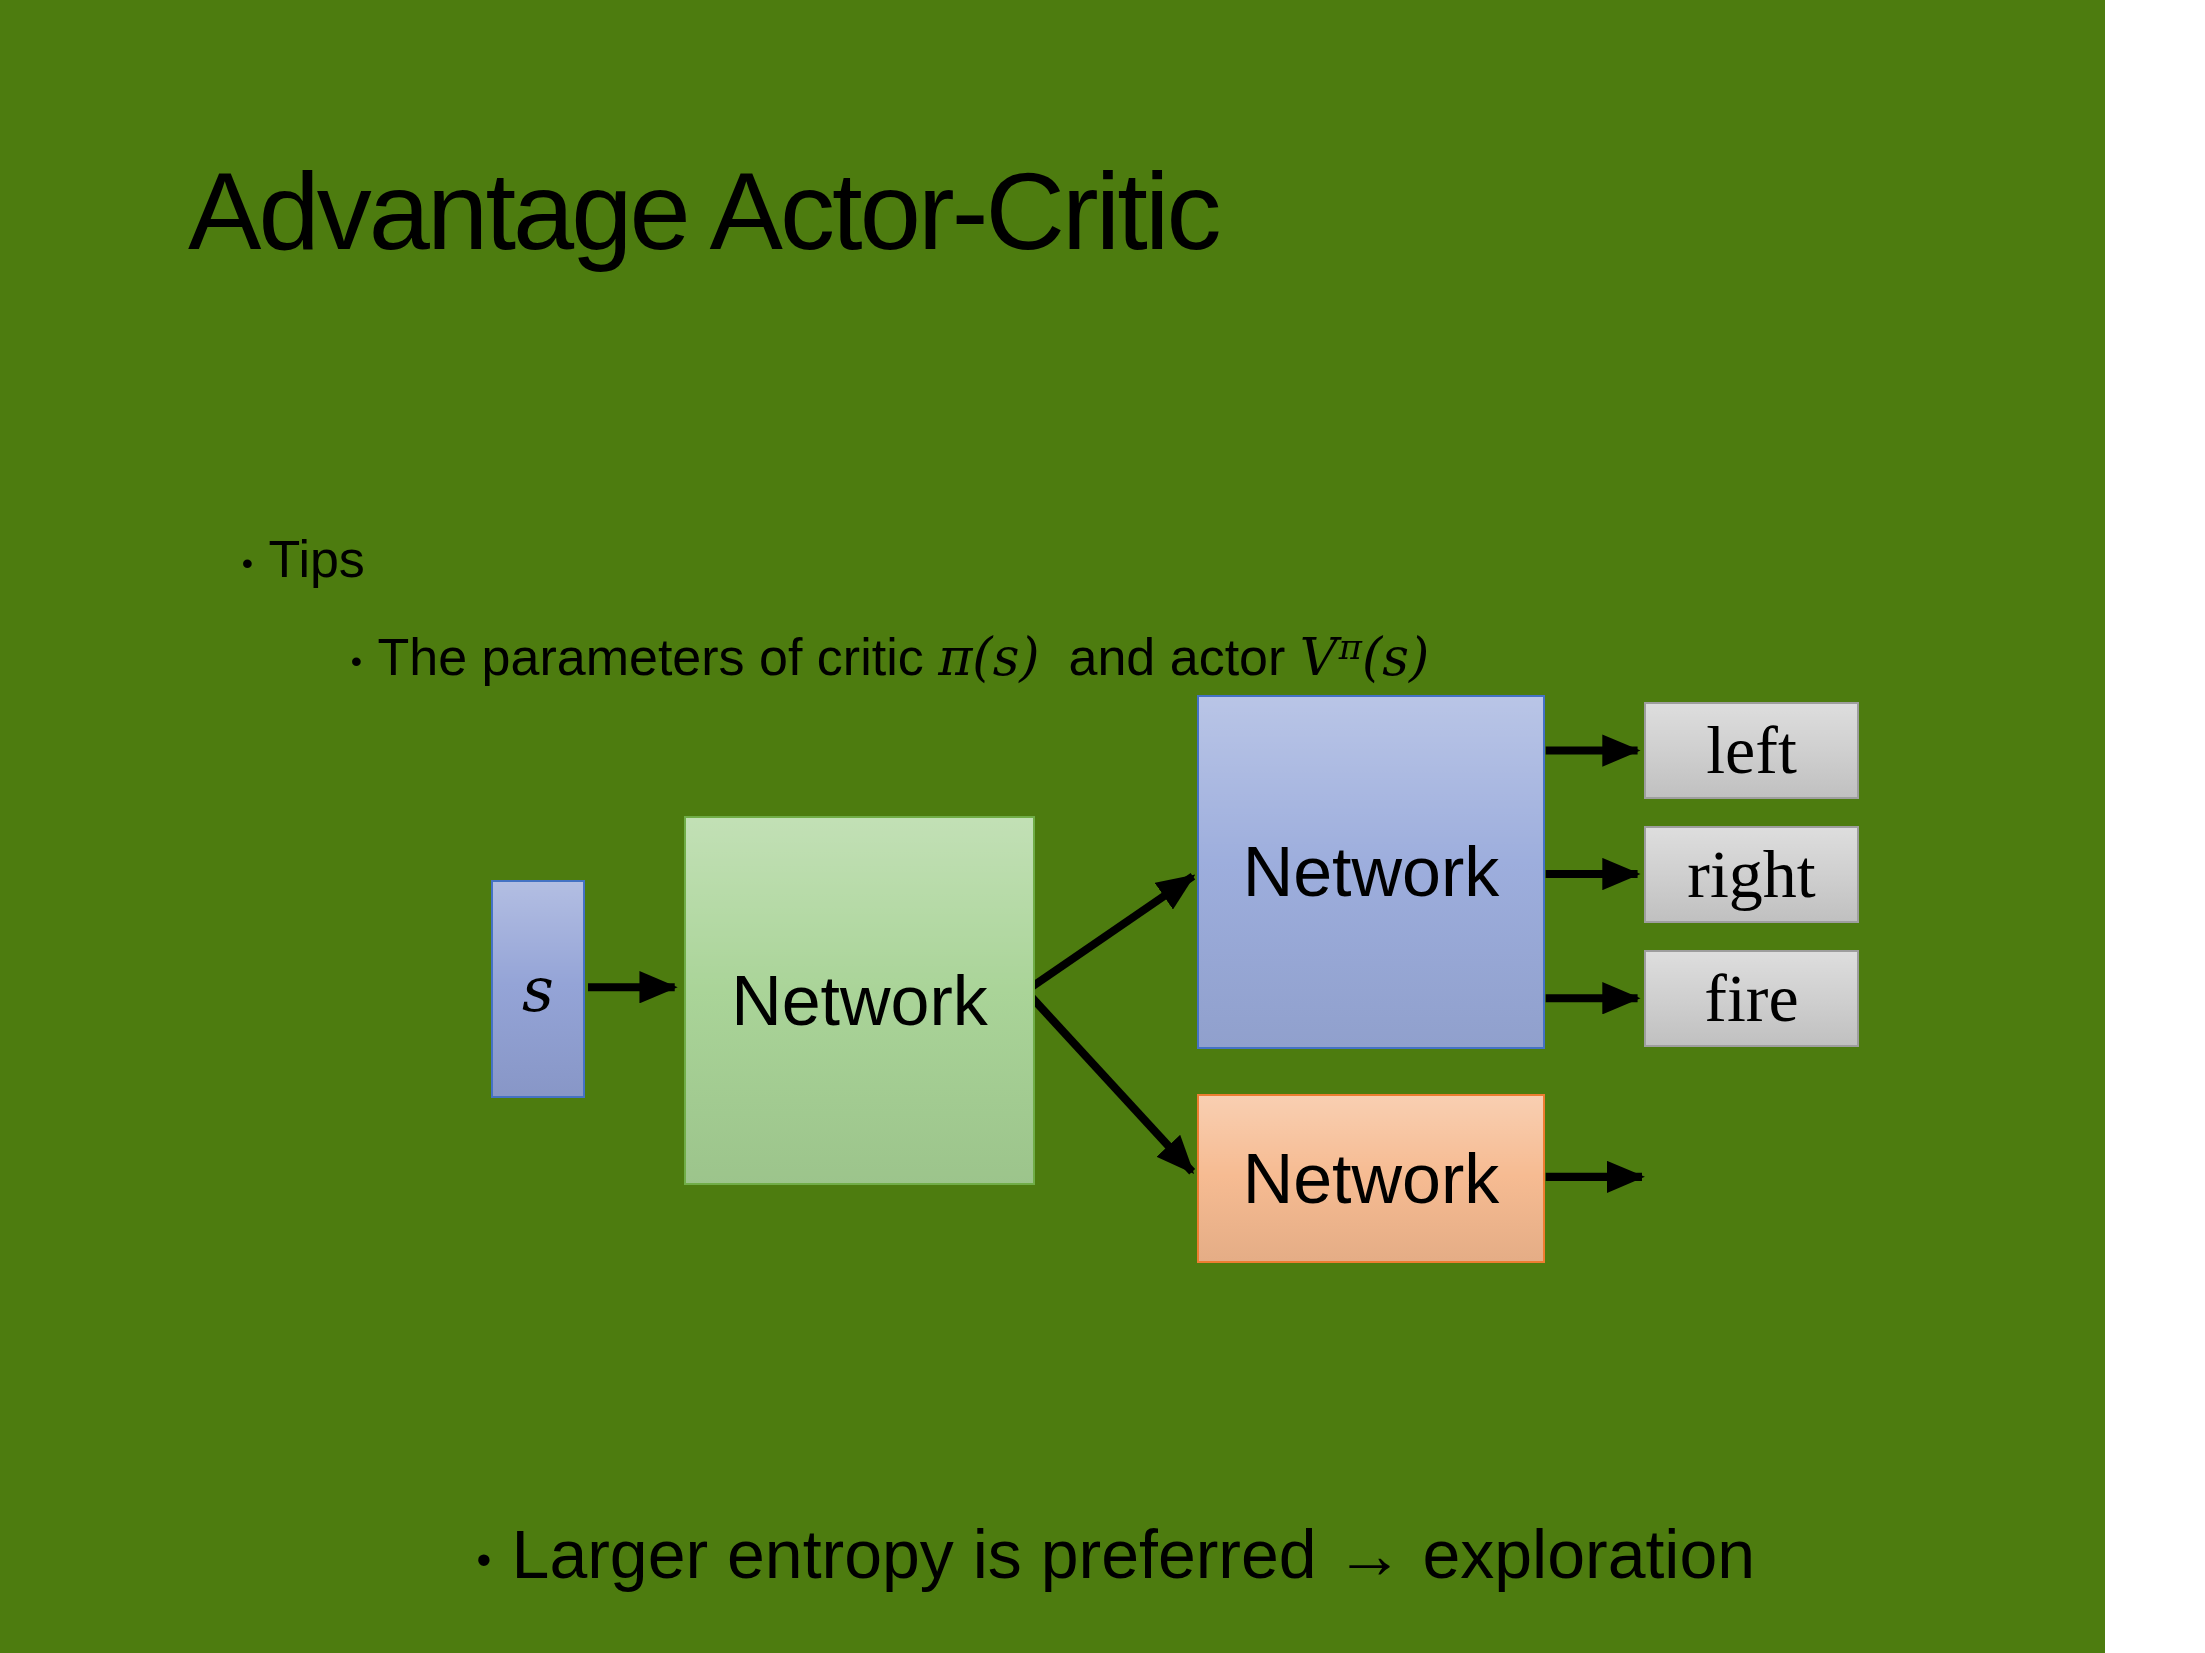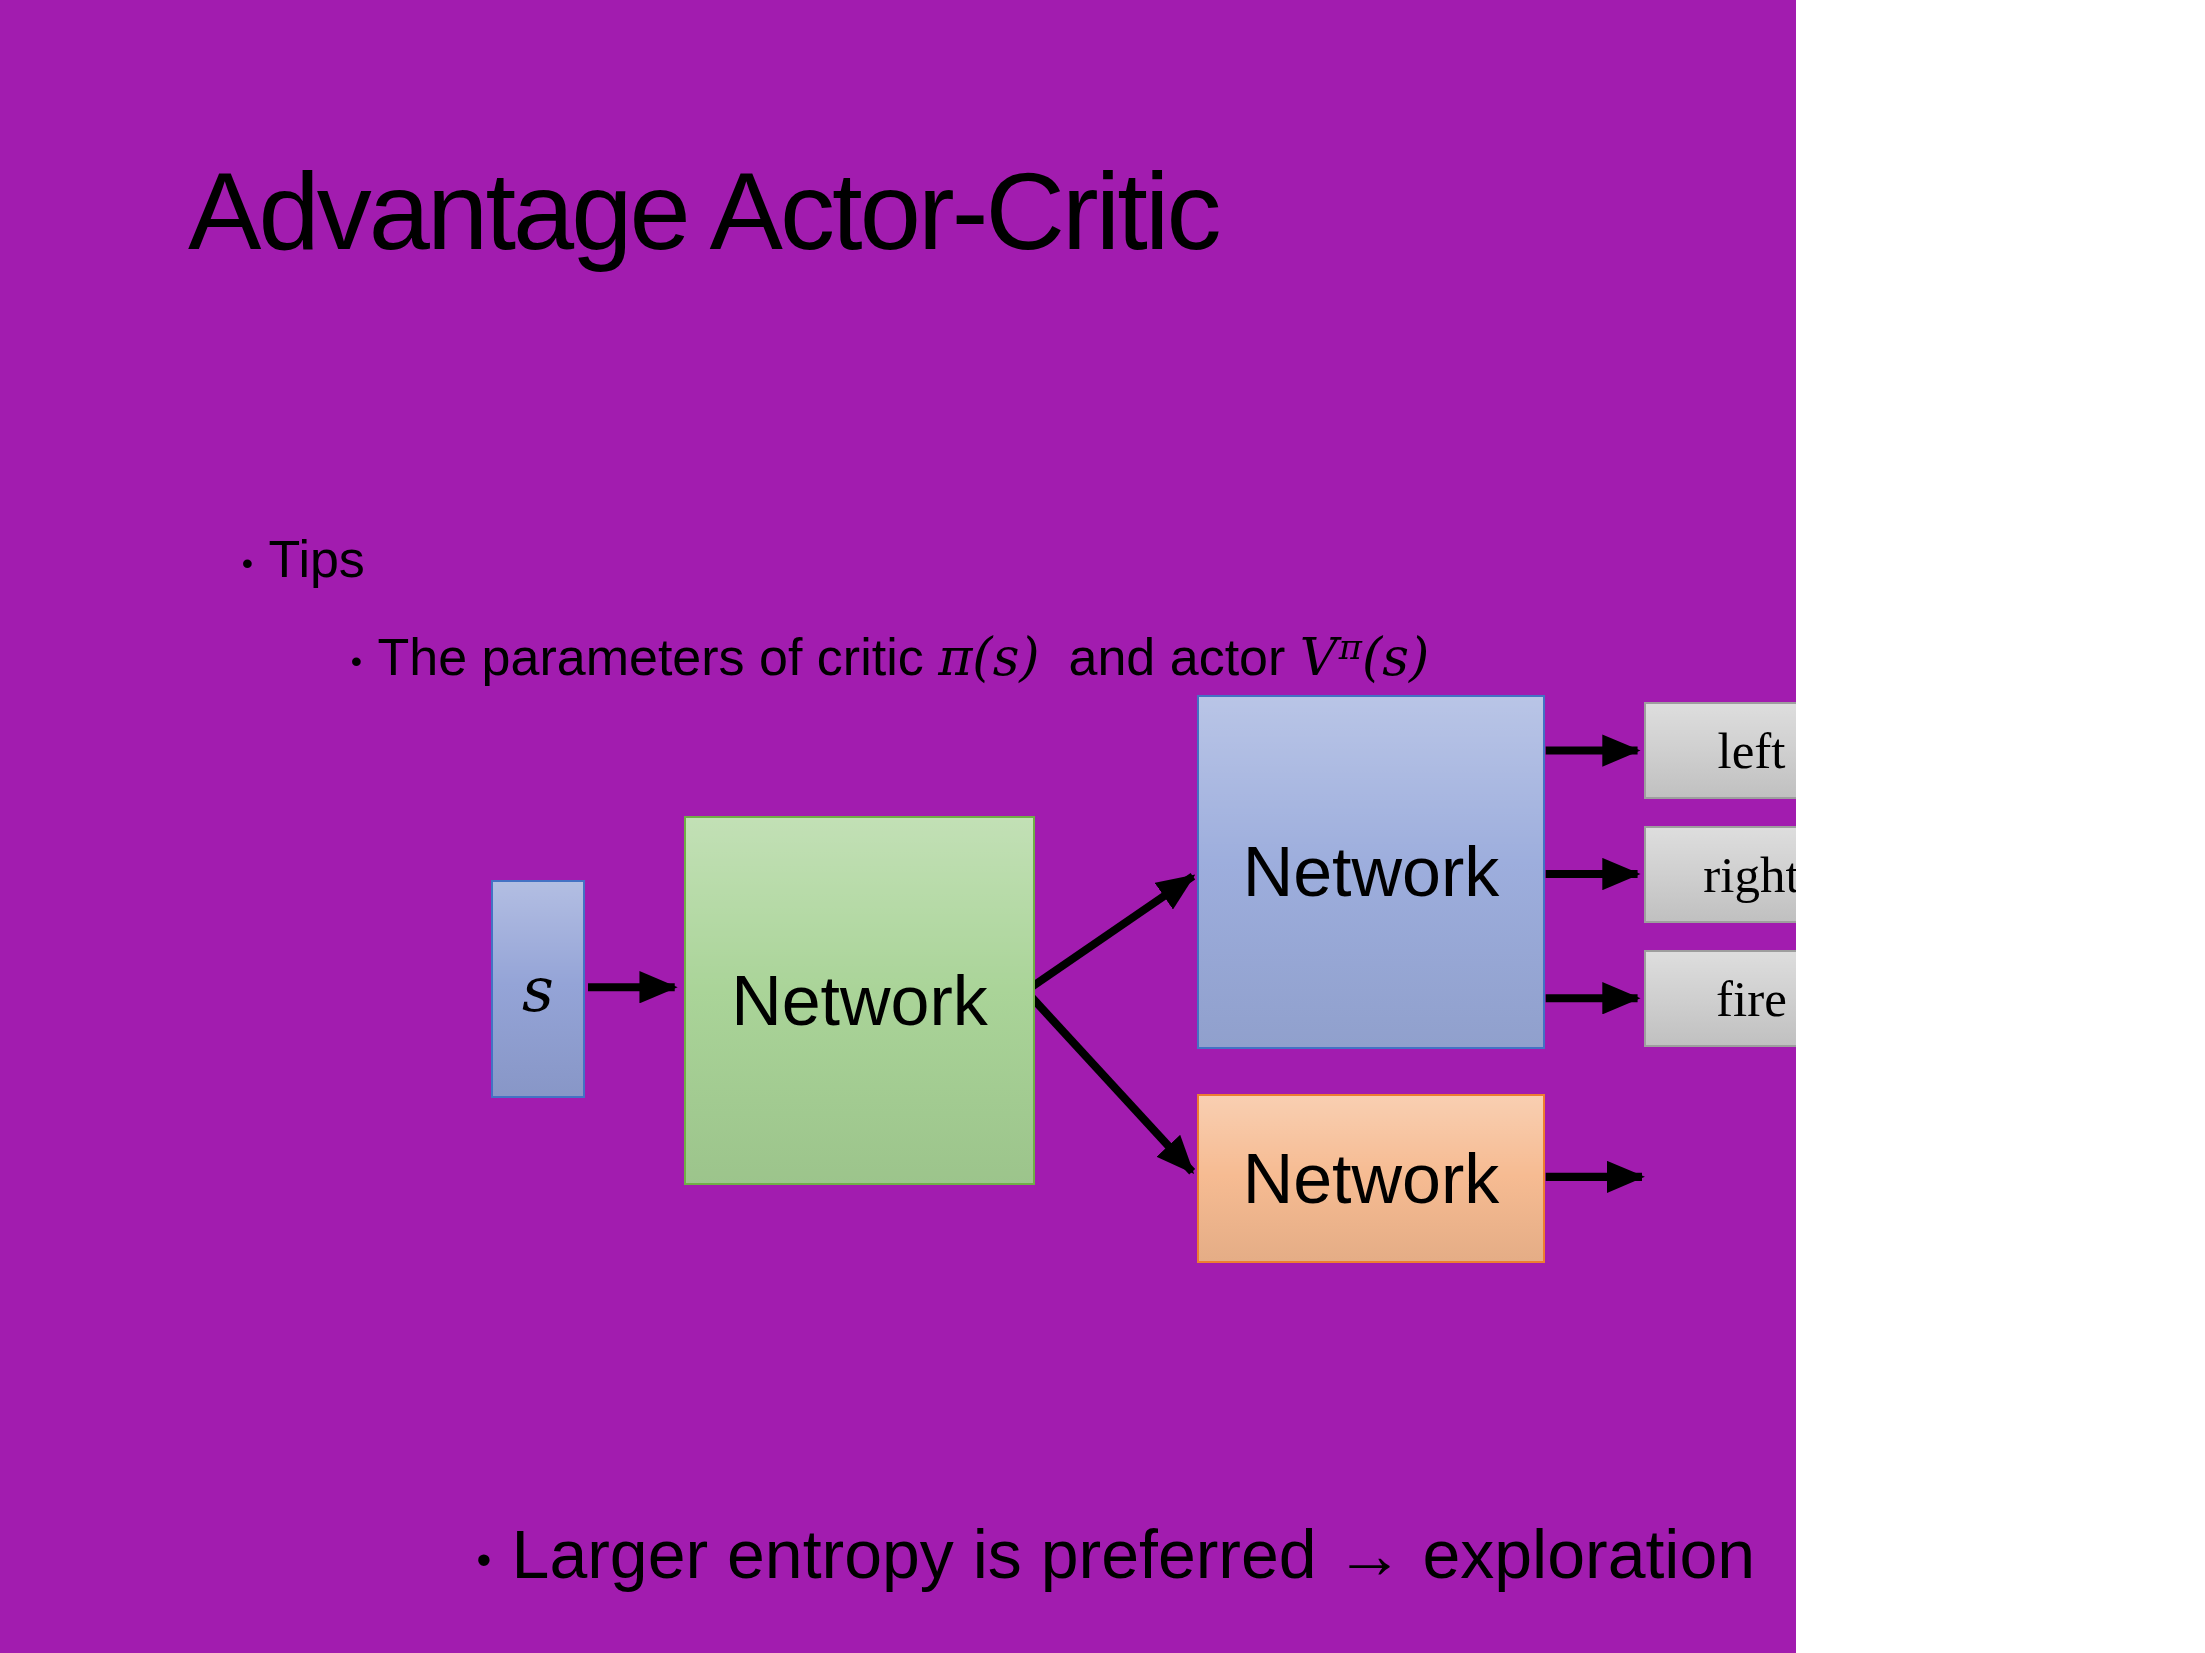--- a/index.html
+++ b/index.html
@@ -4,23 +4,23 @@
 <style>
   html, body {
     margin: 0;
     padding: 0;
     width: 2205px;
     height: 1654px;
     background: #ffffff;
   }
   .slide {
     position: relative;
-    width: 1796px;
+    width: 2105px;
     height: 1654px;
-    background: #a21caf;
+    background: #4d7c0f;
     font-family: "Liberation Sans", "DejaVu Sans", sans-serif;
     color: #000000;
     overflow: hidden;
   }
   .title {
     position: absolute;
     left: 188px;
     top: 147px;
     font-size: 110px;
     font-weight: 400;
@@ -54,21 +54,21 @@
     display: flex;
     align-items: center;
     justify-content: center;
     border: 2.2px solid #000;
     background-image: linear-gradient(180deg, rgba(255,255,255,0.30) 0%, rgba(255,255,255,0.02) 48%, rgba(0,0,0,0.07) 100%);
   }
   .box-state   { left: 491px;  top: 880px; width: 94px; height: 218px; font-size: 62px; }
   .box-shared  { left: 684px;  top: 816px; width: 351px; height: 369px; font-size: 70px; }
   .box-actor   { left: 1197px; top: 695px;  width: 348px; height: 354px; font-size: 70px; border-width: 2.9px; }
   .box-critic  { left: 1197px; top: 1094px; width: 348px; height: 169px; font-size: 70px; }
-  .box-action  { left: 1644px; width: 215px; height: 97px; font-size: 51px;
+  .box-action  { left: 1644px; width: 215px; height: 97px; font-size: 68px;
                  font-family: "Liberation Serif", "DejaVu Serif", serif; }
   .box-action-left  { top: 702px;  }
   .box-action-right { top: 826px; }
   .box-action-fire  { top: 950px; }
   .value-out {
     position: absolute;
     left: 1650px;
     top: 1129px;
     font-size: 70px;
     white-space: pre;

